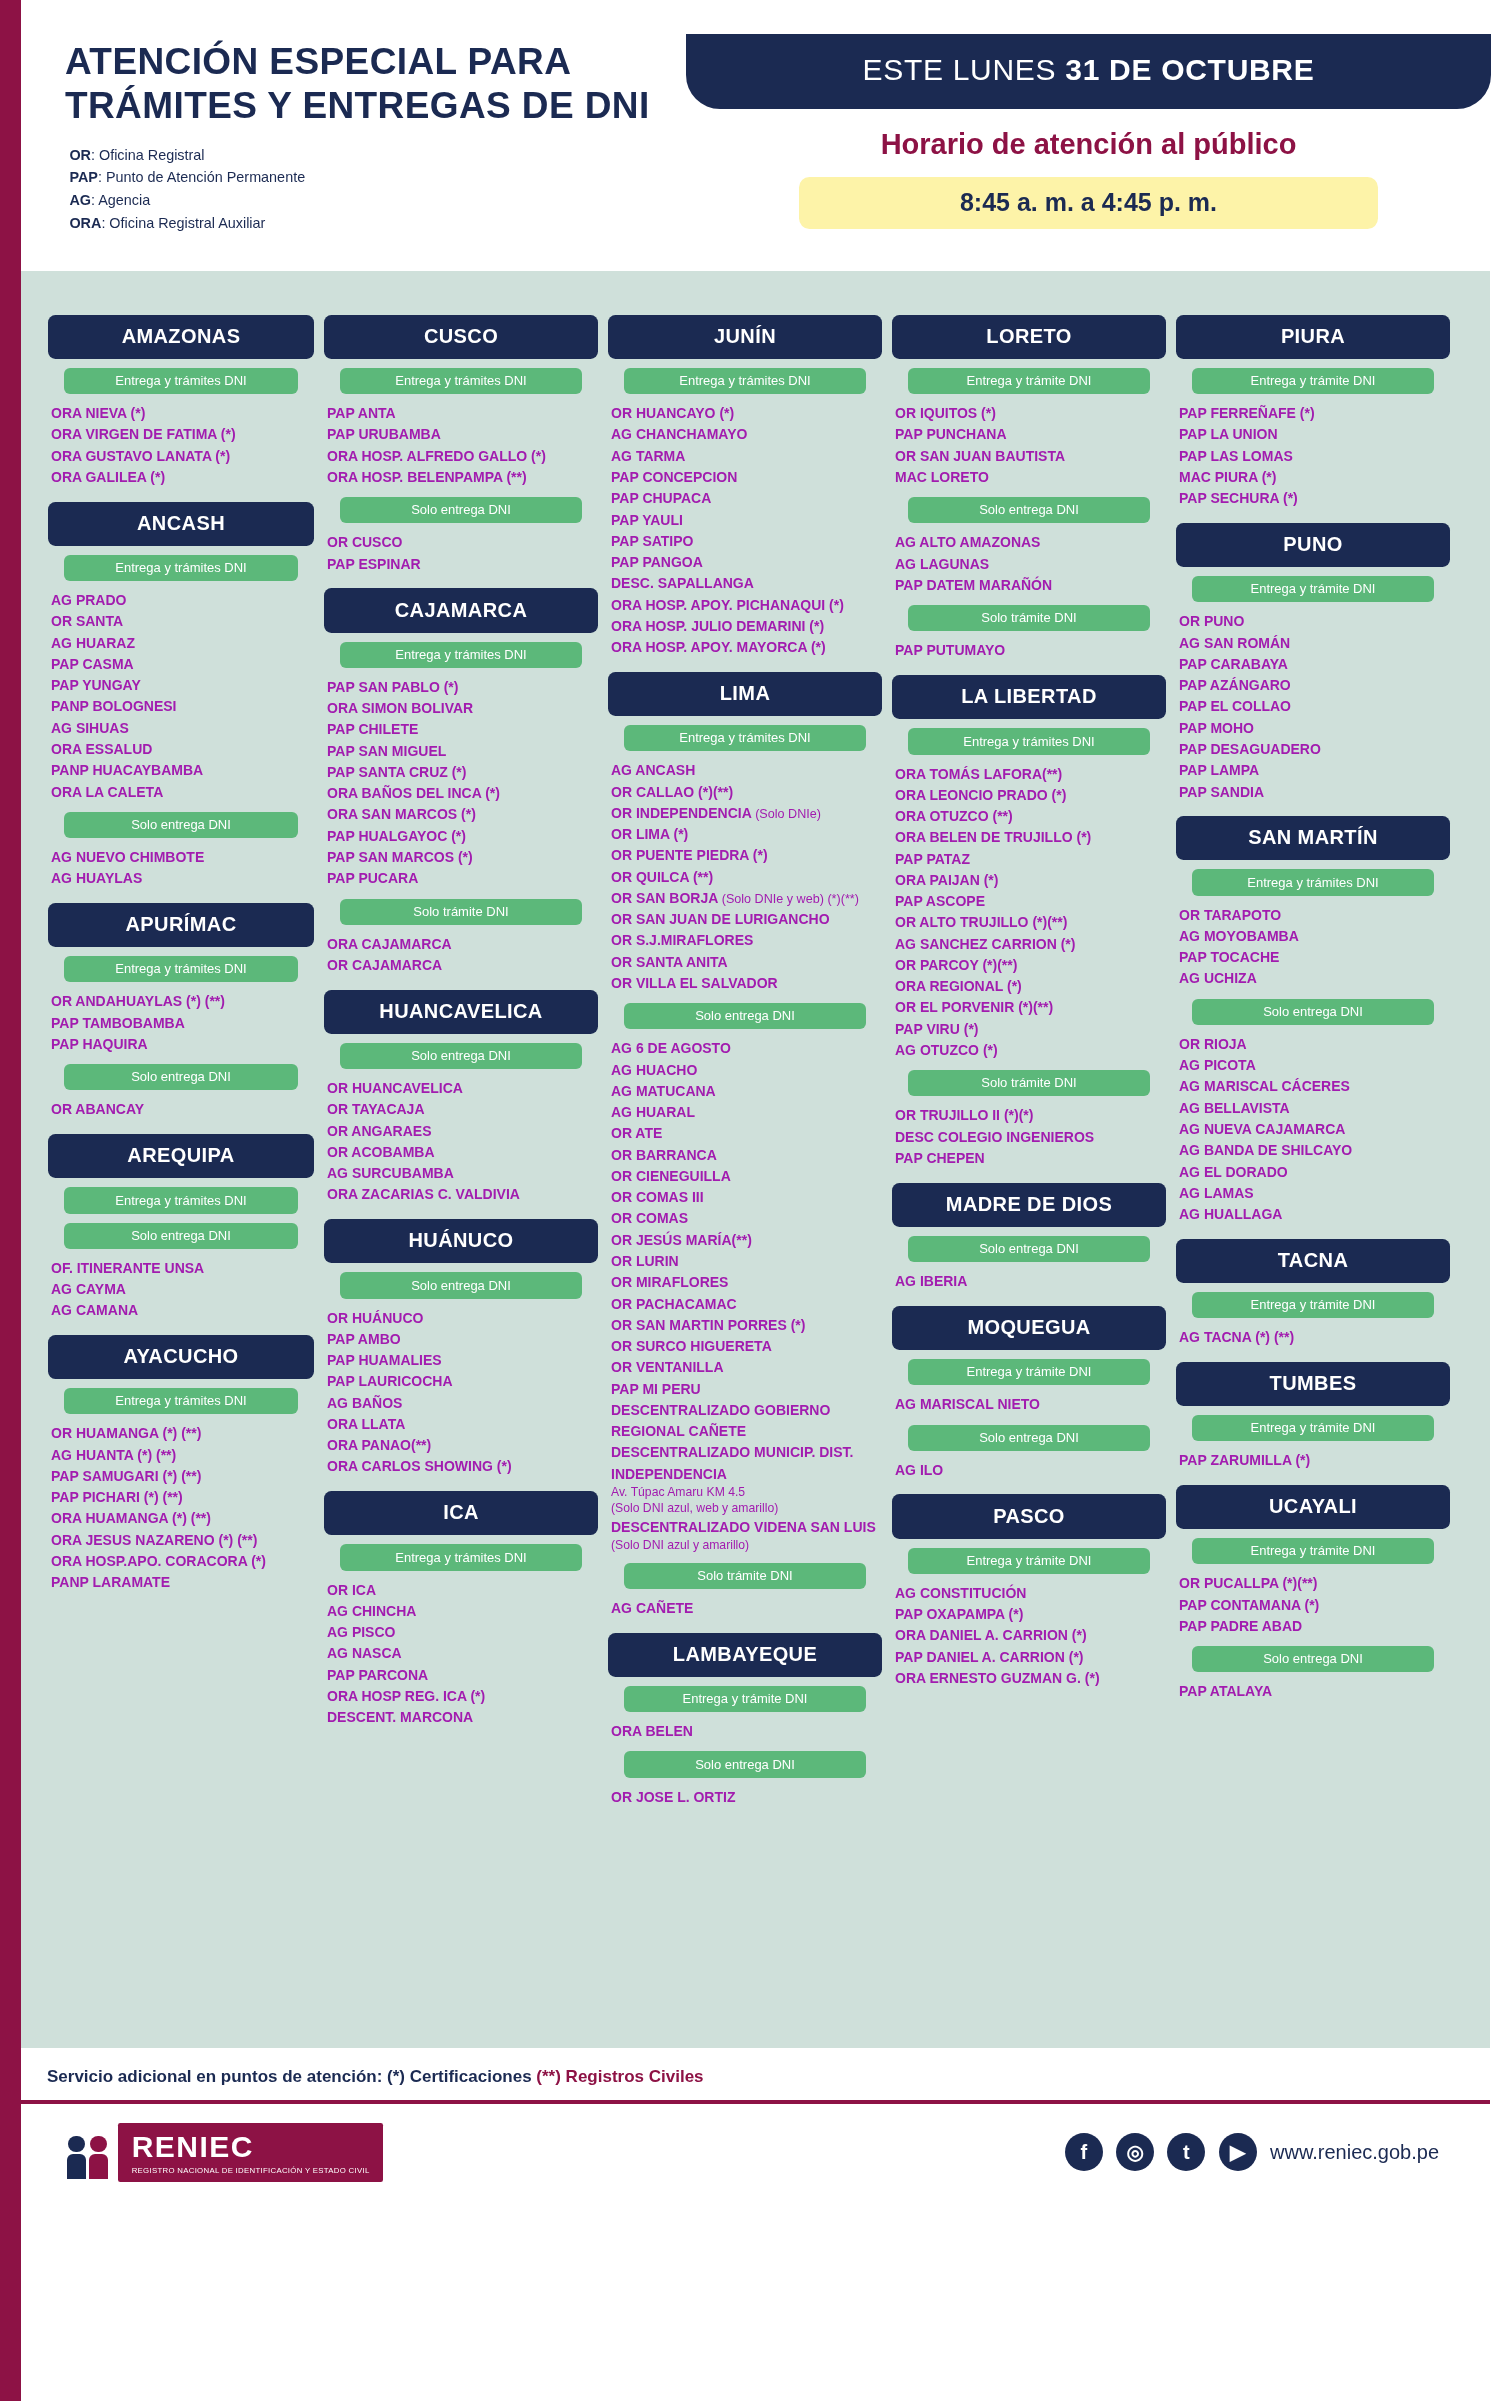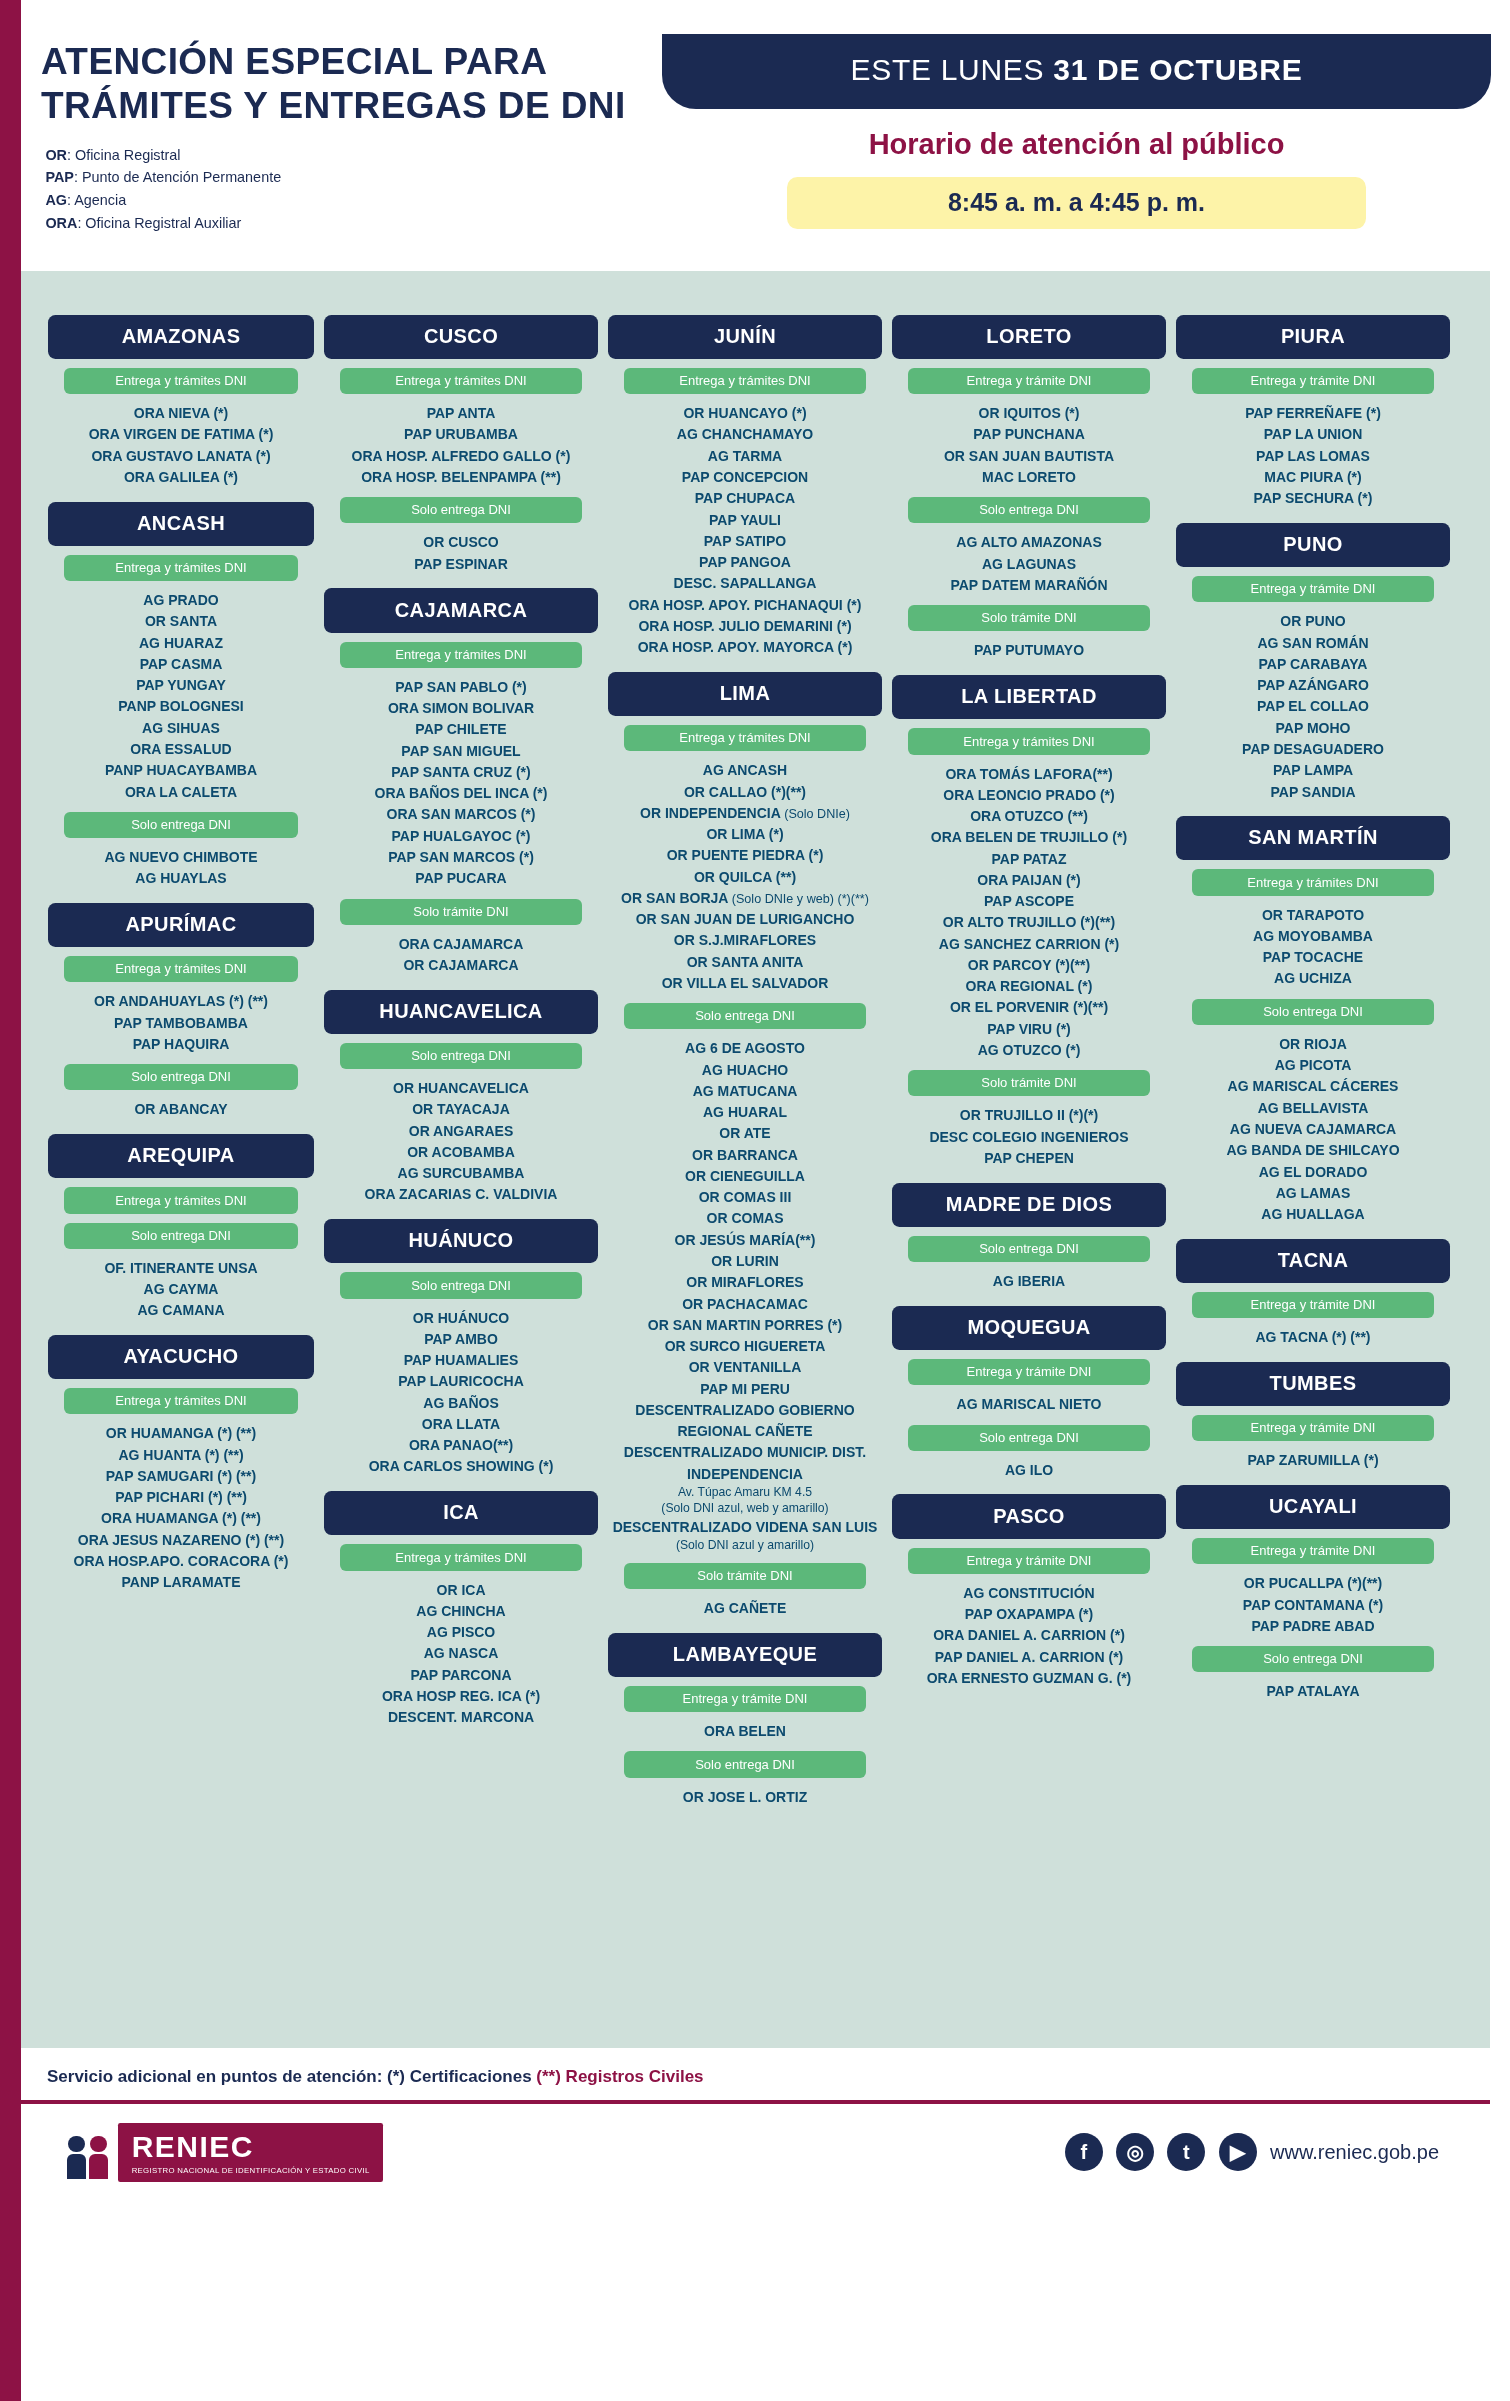--- a/index.html
+++ b/index.html
@@ -19,20 +19,21 @@
   }
   .leftbar {
     position:absolute; left:0; top:0; width:21px; height:2401px;
     background:#8d1245;
   }
   
   .header {
     display:flex;
     padding: 34px 20px 0 41px;
     gap: 36px;
+    margin-left: 24px;
   }
   .header-left { width: 585px; padding-top: 6px; }
   .title {
     font-size: 37px;
     font-weight: bold;
     line-height: 1.18;
     letter-spacing: 0.4px;
     color:#1b2a52;
     margin:0 0 16.3px 0;
     text-transform: uppercase;
@@ -102,25 +103,25 @@
   .green-tag {
     background:#5cb87a;
     color:#ffffff;
     border-radius: 6px;
     text-align:center;
     font-size: 13px;
     padding: 5.2px 4.4px 6px;
     margin: 9px 16.3px 9px 16.3px;
   }
   .items {
-    text-align:center;
+    text-align:left;
     font-size: 14px;
     font-weight: bold;
     line-height: 1.52;
-    color:#0c4a6e;
+    color:#a21caf;
     padding: 0 3px;
   }
   .items .li { display:block; }
   .items .li .soft { font-weight: normal; font-size:12.6px; }
   .items .li .sub { display:block; font-weight: normal; font-size:12.2px; line-height:1.3; }
   
   .footer-note {
     margin: 19px 0 0 47px;
     font-size: 17px;
     font-weight: bold;

